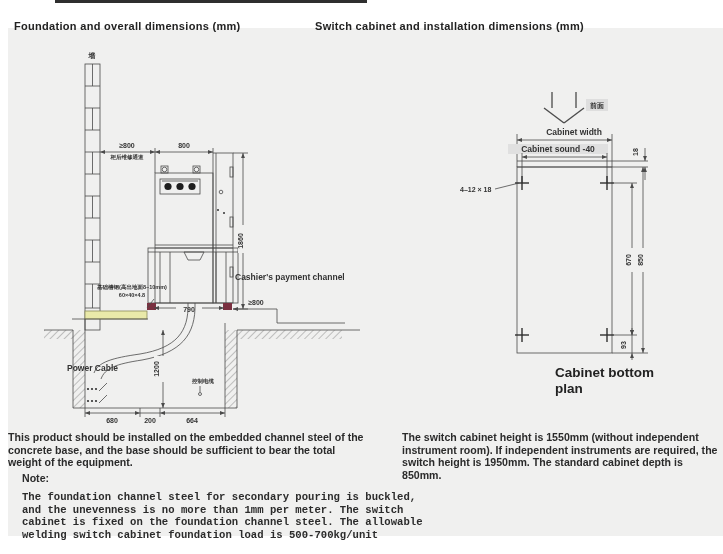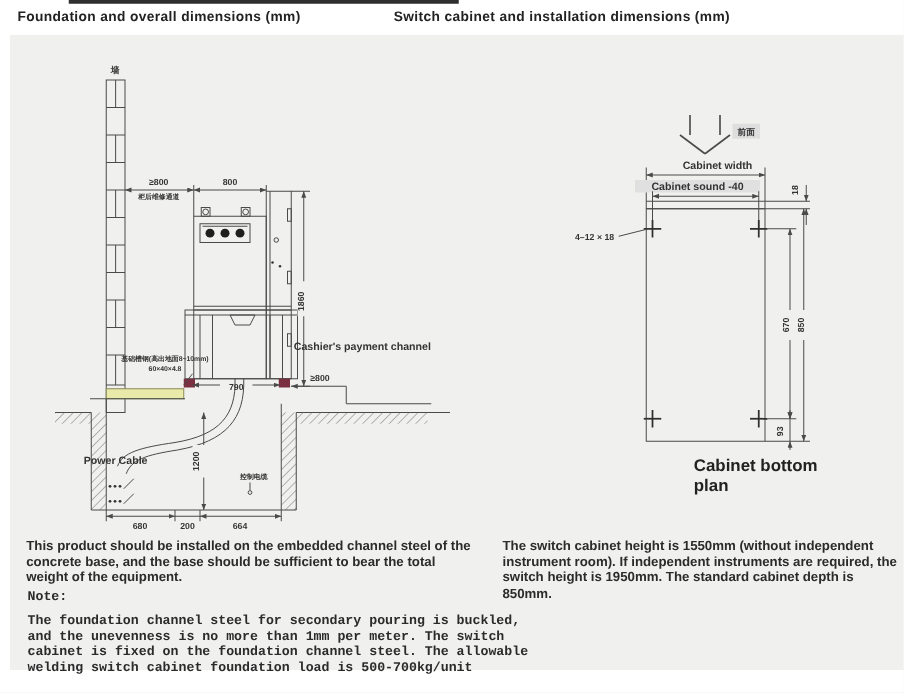--- a/index.html
+++ b/index.html
@@ -3,26 +3,26 @@
 <meta charset="utf-8">
 <style>
   * { margin:0; padding:0; box-sizing:border-box; }
   html,body { width:723px; height:554px; }
   body {
     position:relative; background:#ffffff; overflow:hidden;
     font-family:"Liberation Sans", sans-serif; color:#2b2b2b;
   }
   .panel { position:absolute; left:8px; top:28px; width:715px; height:508px; background:#f0f0ef; }
   .topstrip { position:absolute; left:55px; top:0; width:312px; height:3px; background:#2f2f2f; }
-  .title { position:absolute; top:8px; font-size:11px; font-weight:700; letter-spacing:.3px; color:#222; }
+  .title { position:absolute; top:20px; font-size:11px; font-weight:700; letter-spacing:.3px; color:#222; }
   #titleL { left:14px; }
   #titleR { left:315px; }
   .notes { position:absolute; font-size:10.6px; font-weight:700; color:#2b2b2b; line-height:1.2; }
-  #noteA { left:21px; top:431px; width:356px; }
-  #noteLbl { left:22px; top:472px;font-family:Liberation Mono, monospace; }
+  #noteA { left:8px; top:431px; width:356px; }
+  #noteLbl { left:22px; top:472px; }
   #noteB { left:22px; top:491px; width:402px;font-family:Liberation Mono, monospace; }
   #noteC { left:402px; top:431px; width:322px; }
   svg { position:absolute; }
   svg text { font-family:"Liberation Sans", sans-serif; fill:#333; }
   .dim  { font-size:7px; font-weight:700; }
   .tiny { font-size:5.5px; font-weight:700; }
   .lbl  { font-size:8.5px; font-weight:700; }
   .cap  { font-size:13.5px; font-weight:700; fill:#222; }
   .s { stroke:#4a4a4a; stroke-width:.8; fill:none; }
   .s2 { stroke:#4a4a4a; stroke-width:1.3; fill:none; }

